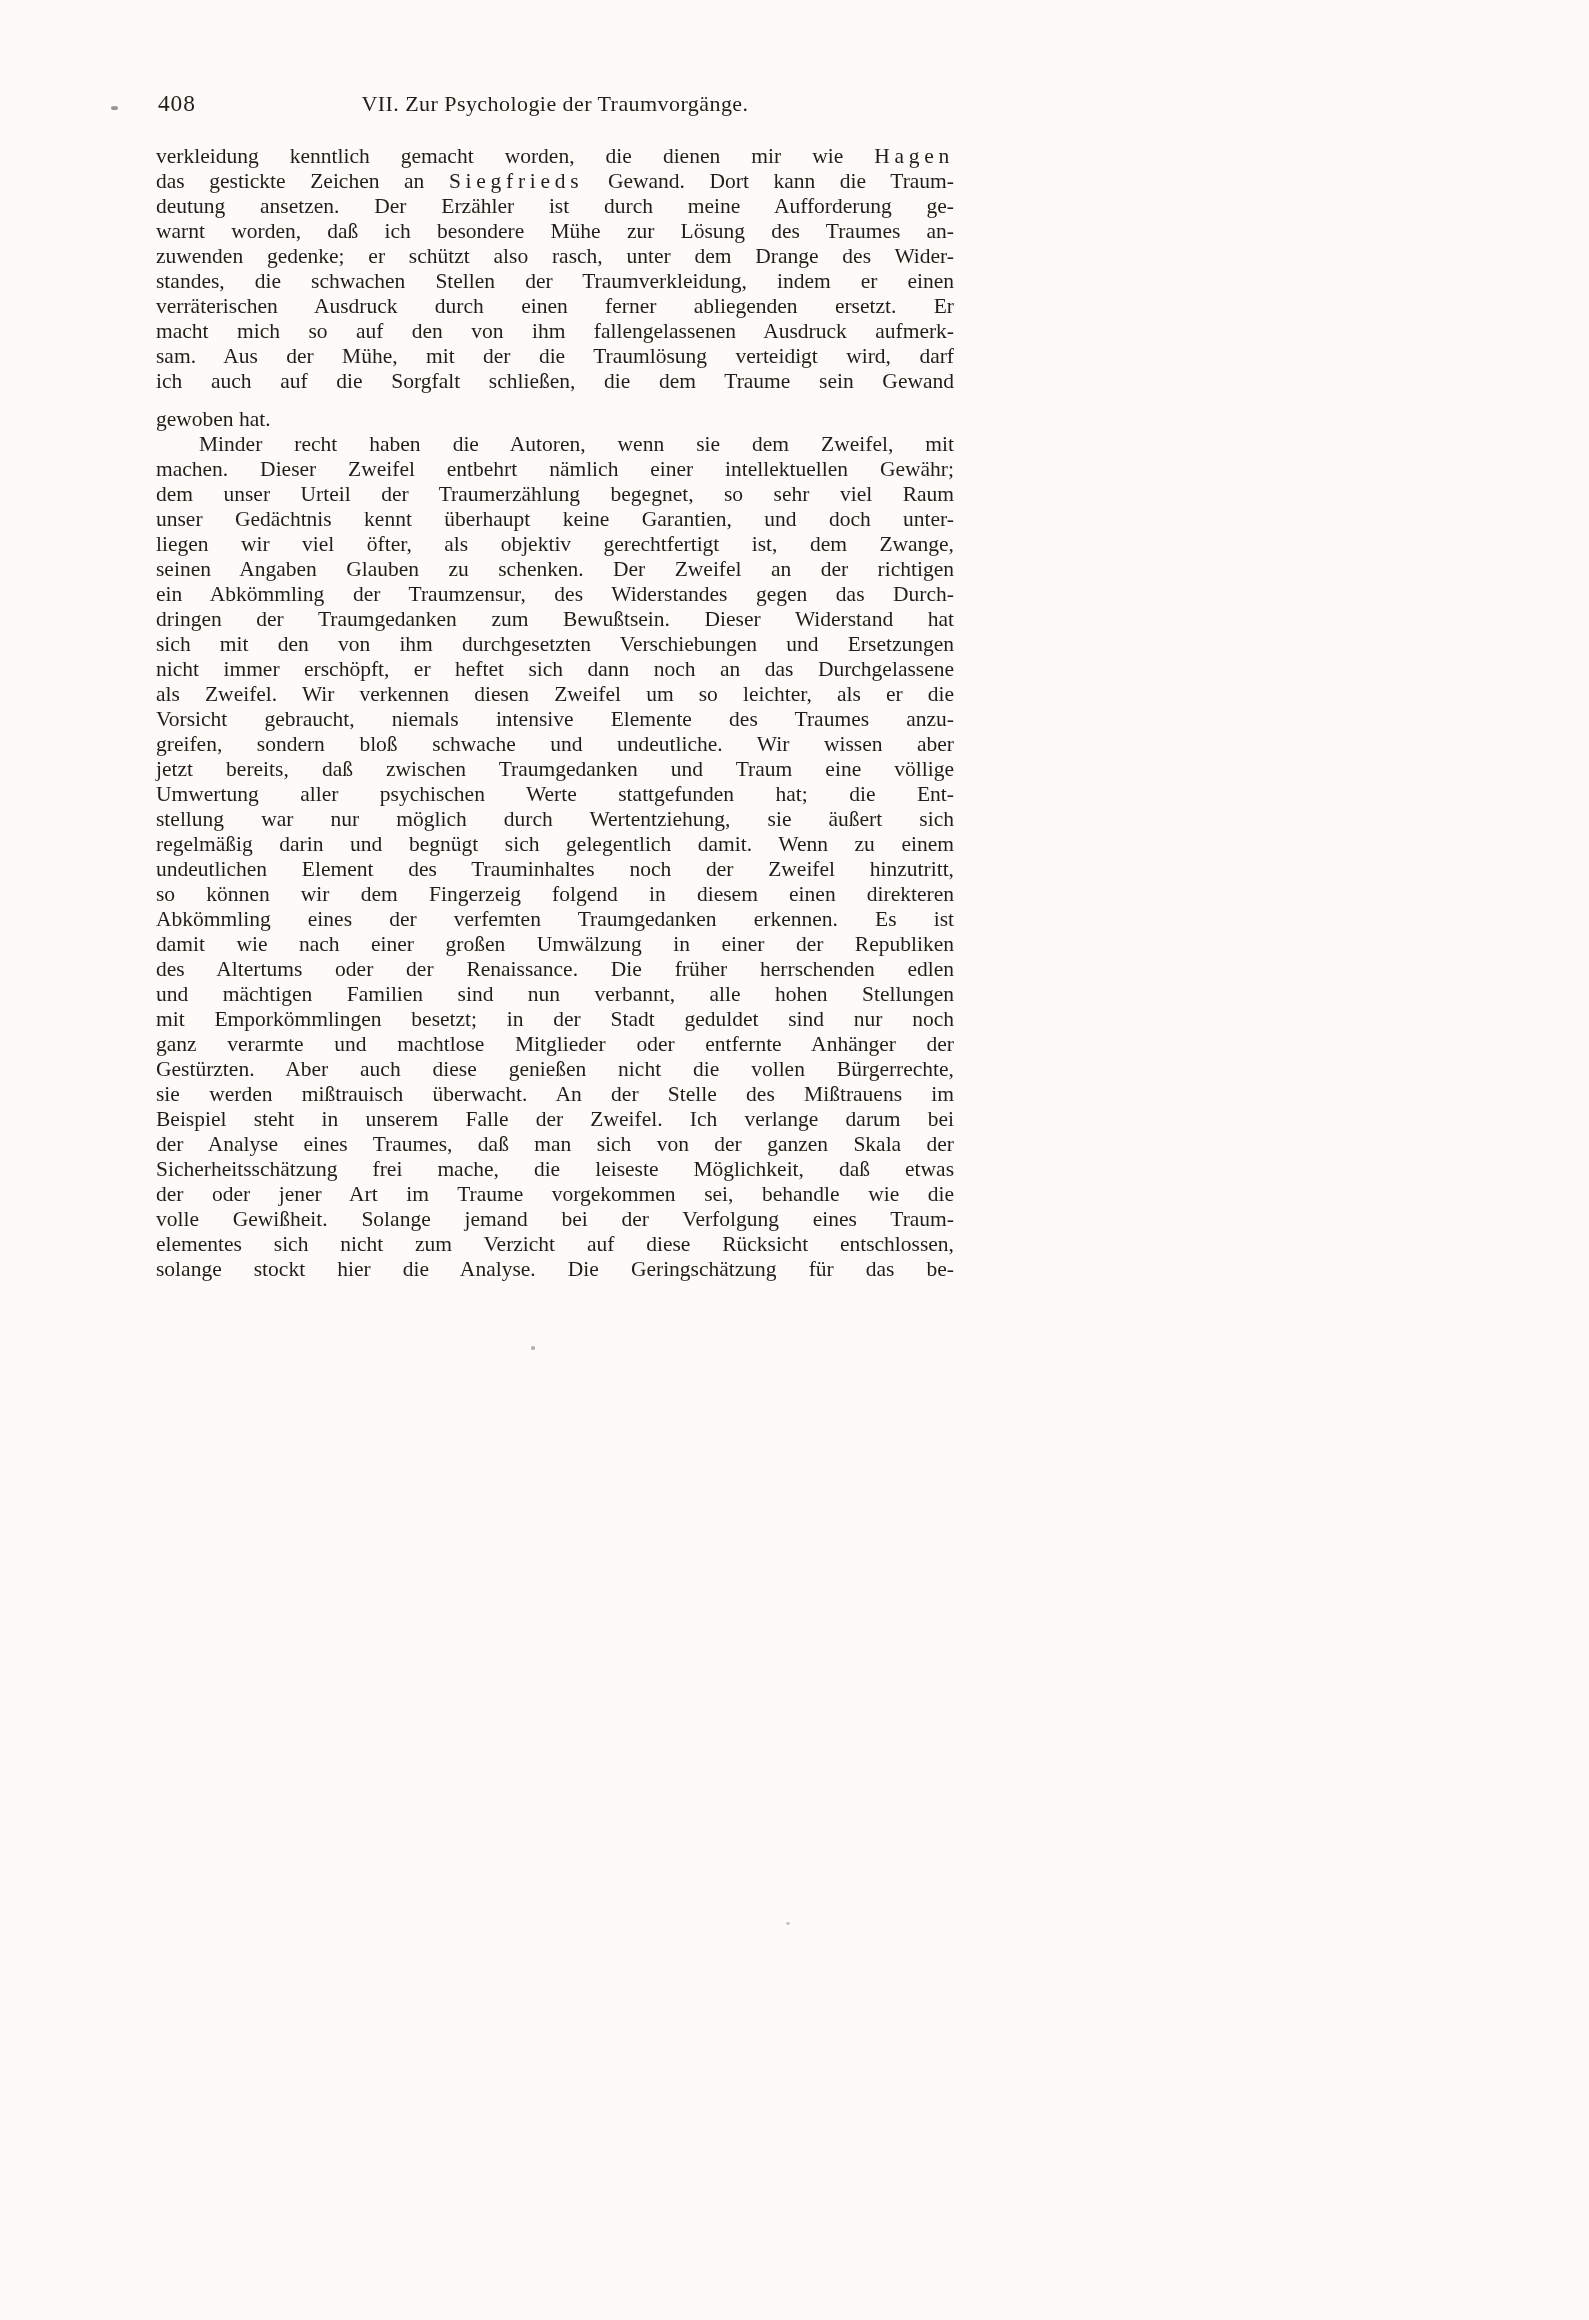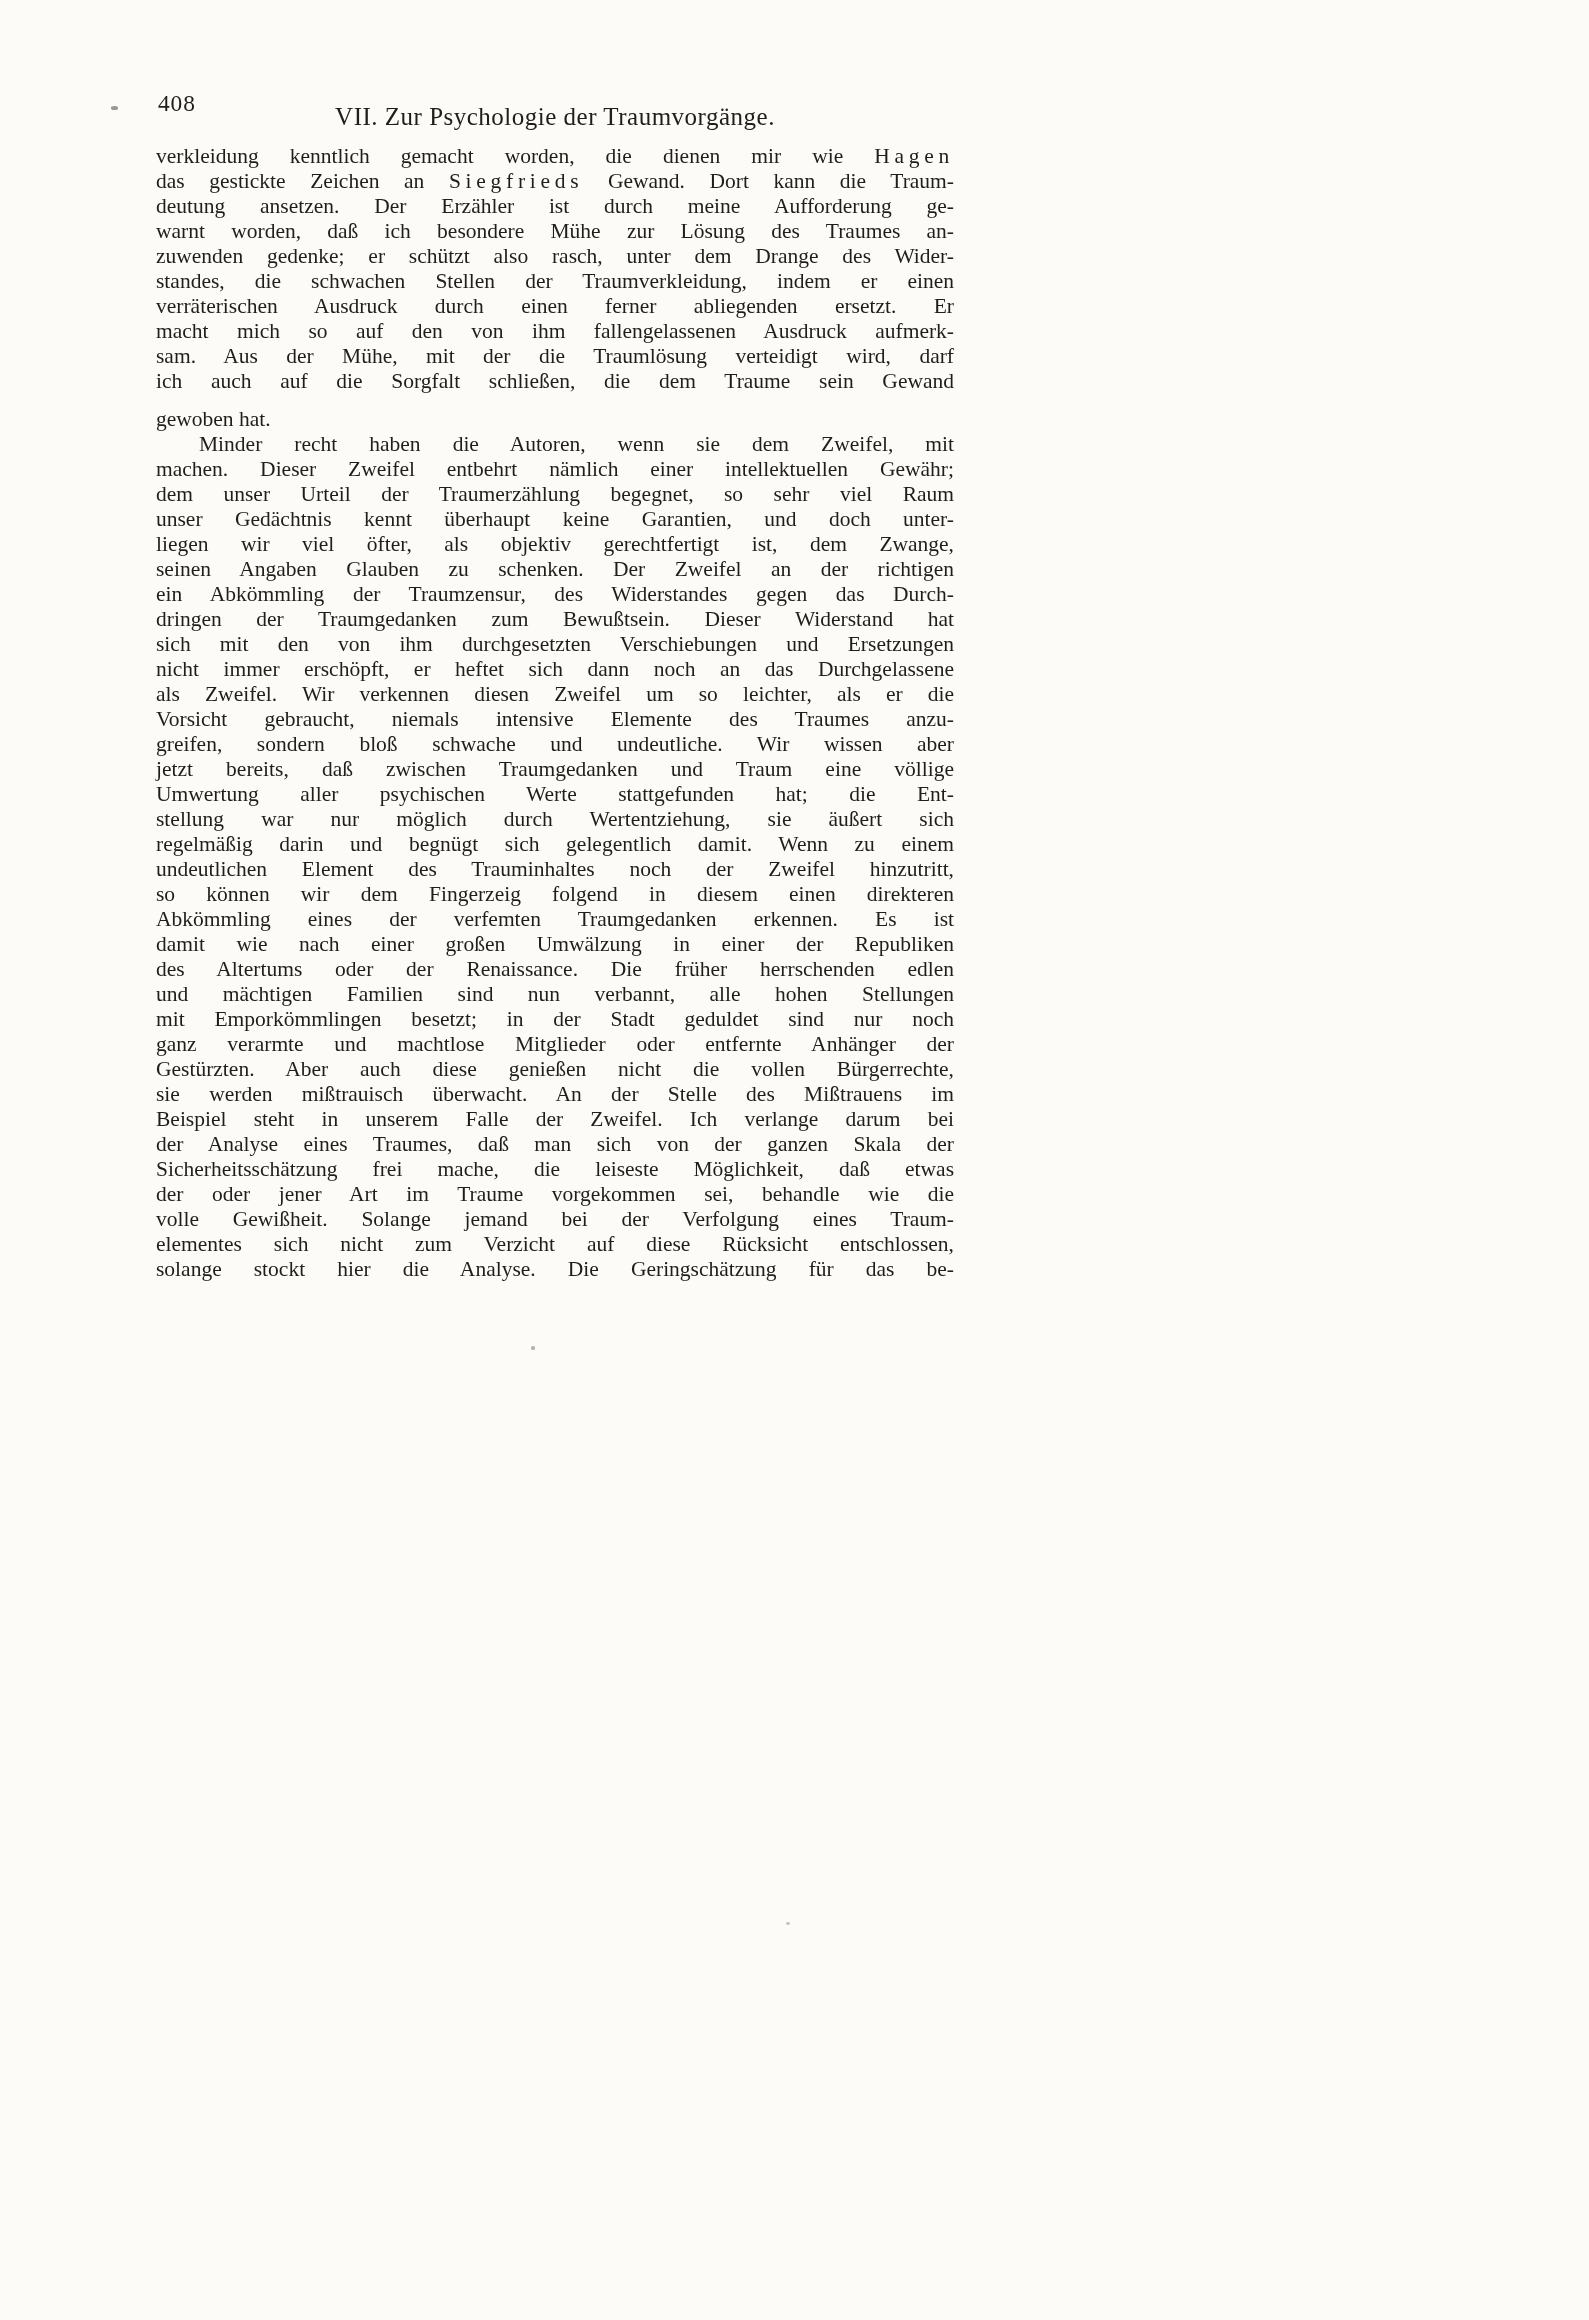--- a/index.html
+++ b/index.html
@@ -28,24 +28,23 @@
   .page-number {
     position: absolute;
     left: 1.9px;
     top: 0;
     font-size: 23.4px;
     letter-spacing: 0.04em;
   }
   .header-title {
     display: block;
     text-align: center;
-    font-size: 25px;
+    font-size: 22px;
     letter-spacing: 0.02em;
     padding-top: 0.9px;
-    margin-top: 12px;
   }
   
   .text-block {
     position: absolute;
     left: 156px;
     top: 144px;
     width: 798px;
     font-size: 21.5px;
     line-height: 25px;
   }

